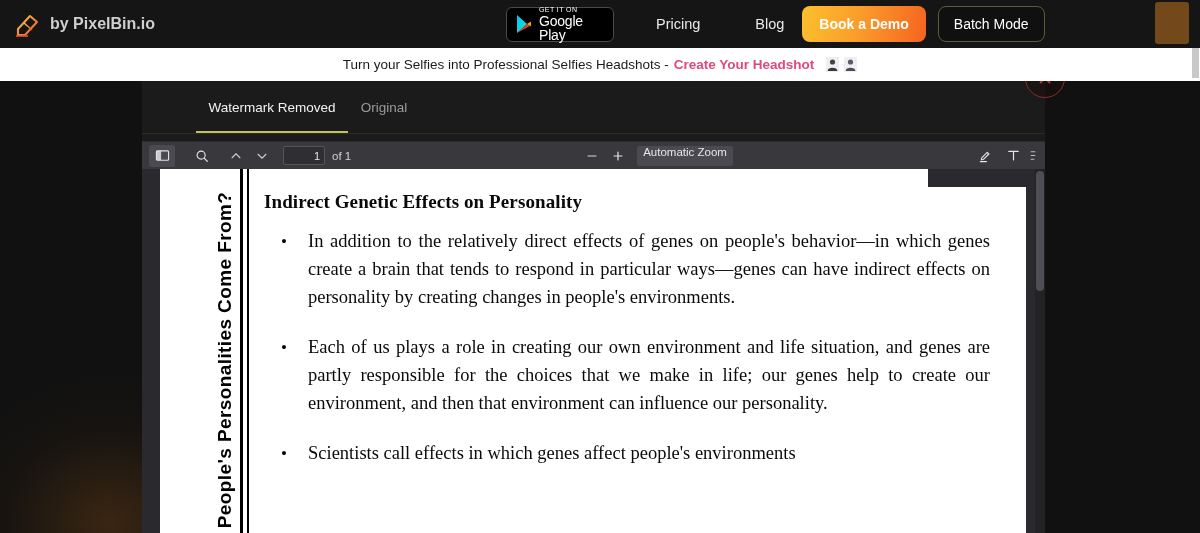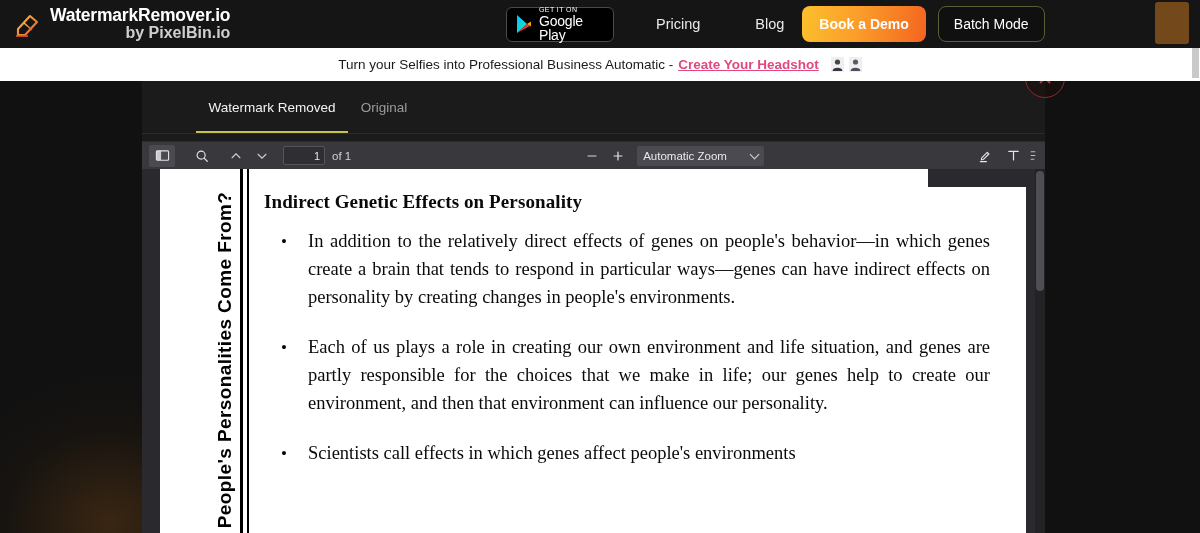--- a/index.html
+++ b/index.html
@@ -183,21 +183,20 @@
     z-index: 25;
   }
   .promo-text {
     color: #1b1b1b;
     font-size: 13.5px;
   }
   .promo-link {
     color: #e0487f;
     font-size: 13.5px;
     font-weight: 700;
-    text-decoration: underline;
     margin-left: 5px;
     cursor: pointer;
   }
   .promo-avatars { display: flex; gap: 5px; margin-left: 12px; }
   .promo-av { width: 13px; height: 15px; }
 
   .promo-scroll-nub {
     position: absolute;
     right: 1px; top: 48px;
     width: 7px; height: 30px;
@@ -301,20 +300,21 @@
   .zoom-sel {
     height: 20px;
     background: #4a4a50;
     border-radius: 2px;
     display: flex;
     align-items: center;
     padding: 0 6px;
     margin-left: 6px;
     gap: 24px;
     cursor: pointer;
+    flex-direction: column;
   }
   .zoom-sel-label { color: #e8e8e8; font-size: 11.5px; white-space: nowrap; }
   .zoom-chev {
     width: 7px; height: 7px;
     border-right: 1.4px solid #d8d8d8;
     border-bottom: 1.4px solid #d8d8d8;
     transform: rotate(45deg);
     margin-top: -3px;
   }
   .tb-right { margin-left: auto; display: flex; align-items: center; gap: 2px; }
@@ -455,21 +455,20 @@
               <stop offset="0%" stop-color="#f6c445"></stop>
               <stop offset="100%" stop-color="#e8552d"></stop>
             </linearGradient>
           </defs>
           <path d="M6 20 L18 7 L25 13 L13 26 L6 26 Z" fill="none" stroke="url(#lg1)" stroke-width="2.1" stroke-linejoin="round"></path>
           <path d="M12 14 L20 21" stroke="url(#lg1)" stroke-width="1.6"></path>
           <path d="M4 27 L16 27" stroke="#e8552d" stroke-width="1.6"></path>
         </svg>
       </span>
       <span class="brand-text">
-        <span class="brand-name">WatermarkRemover.io</span>
         <span class="brand-sub">by PixelBin.io</span>
       </span>
     </div>
 
     <div class="nav-center">
 
       <div class="gplay-badge">
         <span class="gplay-tri">
           <svg viewBox="0 0 18 20" width="18" height="20">
             <defs>
@@ -508,21 +507,21 @@
     <div class="header-thumb"></div>
   </div>
 
   <div class="close-circle">
     <svg viewBox="0 0 20 20" width="18" height="18">
       <path d="M5 5 L15 15 M15 5 L5 15" stroke="#b33a3a" stroke-width="2" stroke-linecap="round"></path>
     </svg>
   </div>
 
   <div class="promo">
-    <span class="promo-text">Turn your Selfies into Professional Business Automatic -</span>
+    <span class="promo-text">Turn your Selfies into Professional Selfies Headshots -</span>
     <a class="promo-link">Create Your Headshot</a>
     <span class="promo-avatars">
       <span class="promo-av">
         <svg viewBox="0 0 13 15" width="13" height="15">
           <rect width="13" height="15" fill="#efefef"></rect>
           <circle cx="6.5" cy="5" r="2.6" fill="#4a4050"></circle>
           <path d="M1.6 14 C1.6 9.8 11.4 9.8 11.4 14 Z" fill="#3d3545"></path>
         </svg>
       </span>
       <span class="promo-av">

